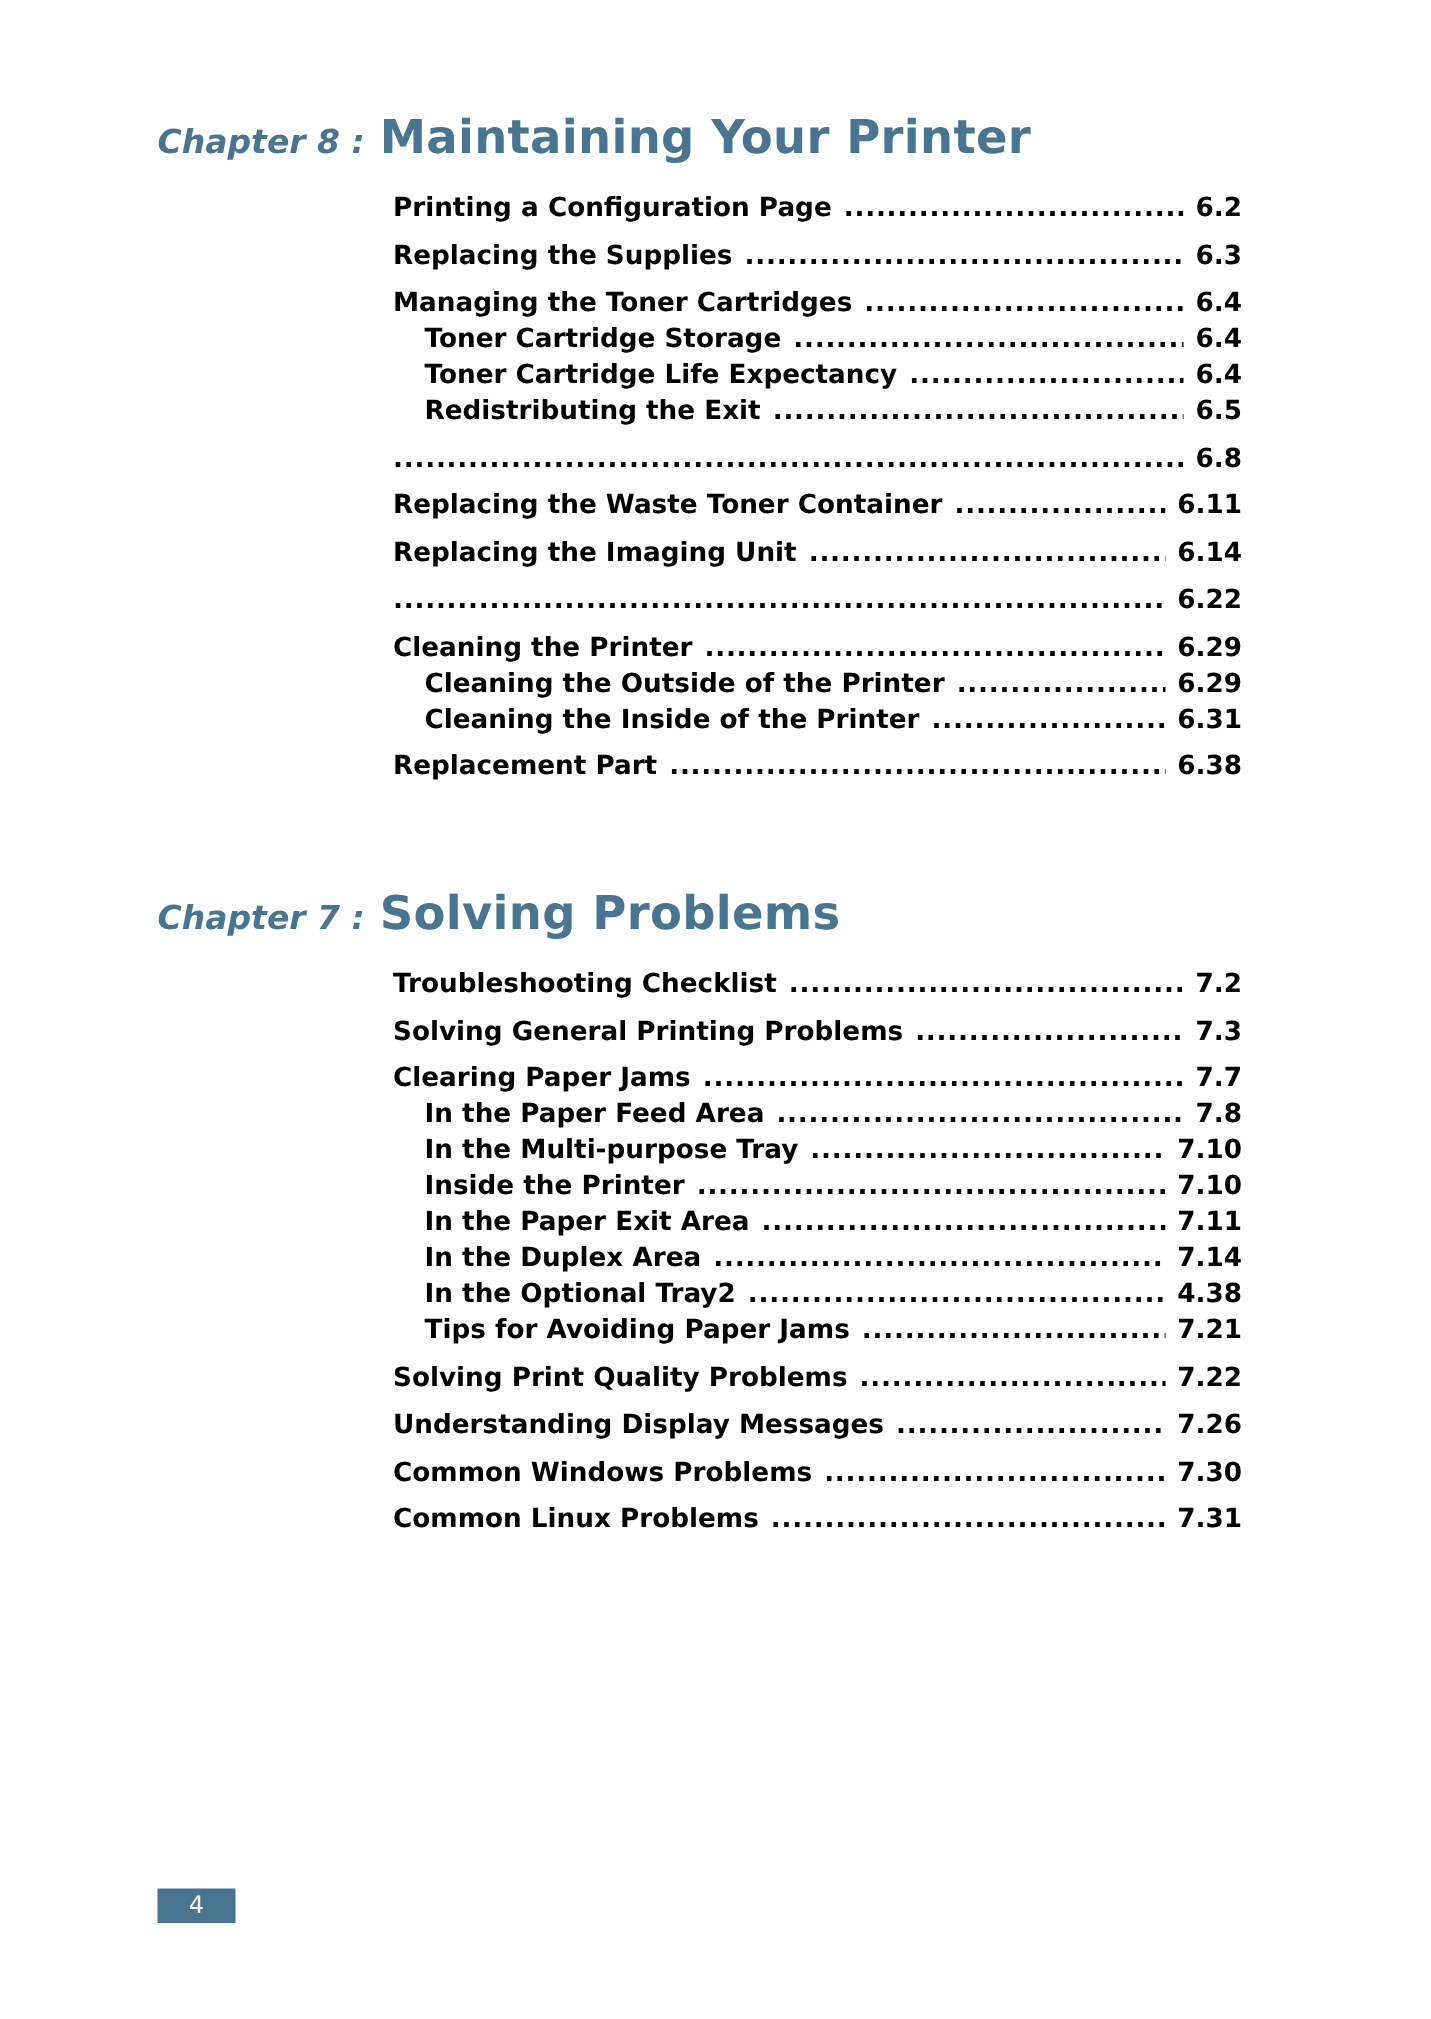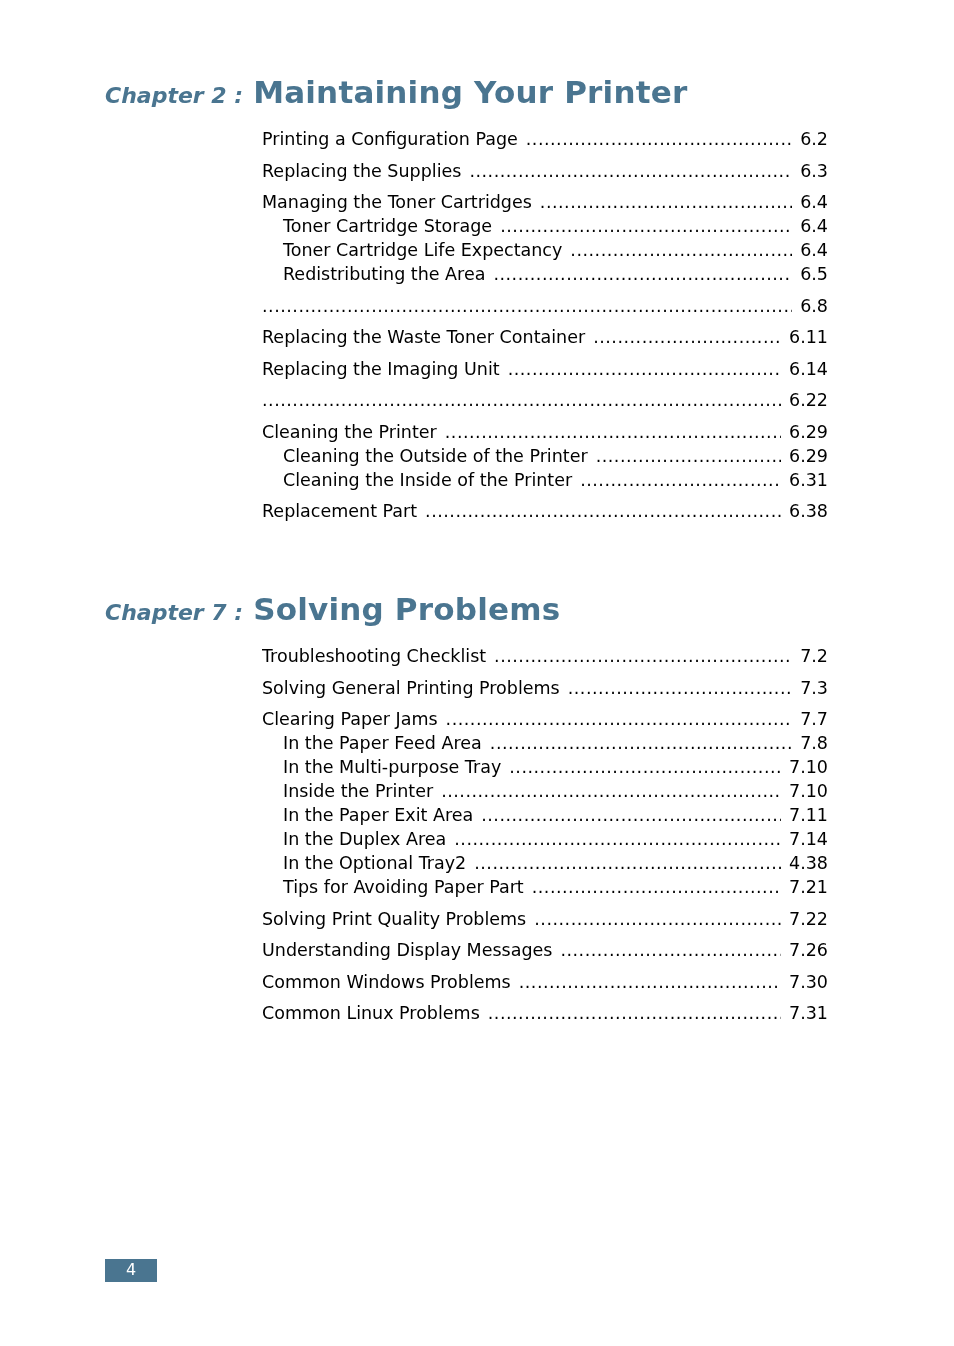--- a/index.html
+++ b/index.html
@@ -3,35 +3,35 @@
 <meta charset="utf-8">
 <style>
   html, body { margin: 0; padding: 0; background: #ffffff; }
   body { width: 954px; height: 1346px; position: relative; overflow: hidden; font-family: "DejaVu Sans", sans-serif; color: #000; }
   .chapter { position: absolute; left: 105px; width: 740px; }
   .chapter-head { display: flex; align-items: baseline; white-space: nowrap; }
   .ch-label { color: #4a7590; font-weight: bold; font-style: italic; font-size: 22px; margin-right: 10px; }
   .ch-title { color: #4a7590; font-weight: bold; font-size: 31px; letter-spacing: 0.2px; }
   .toc { position: absolute; left: 262px; width: 566px; }
   .entry { display: flex; align-items: baseline; white-space: nowrap; overflow: hidden; font-size: 17.5px; line-height: 24px; }
-  .entry.major { font-weight: normal; margin-top: 7.5px; }
+  .entry.major { font-weight: bold; margin-top: 7.5px; }
   .entry.major:first-child { margin-top: 0; }
-  .entry.minor { padding-left: 21px; font-weight: normal; font-size: 17.5px; }
+  .entry.minor { padding-left: 21px; font-weight: bold; font-size: 17.5px; }
   .entry .label { flex: 0 0 auto; padding-right: 8px; }
   .entry .dots { flex: 1 1 auto; overflow: hidden; white-space: nowrap; }
   .entry .dots::after { content: "................................................................................................................................................"; letter-spacing: 0.5px; }
   .entry .page { flex: 0 0 auto; padding-left: 8px; }
   .page-badge { position: absolute; left: 105px; top: 1259px; width: 52px; height: 23px; background: #4a7590; color: #ffffff; font-size: 16px; text-align: center; line-height: 21px; }
 </style>
 </head>
 <body>
 
 <div class="chapter" style="top:74px;">
   <div class="chapter-head">
-    <span class="ch-label">Chapter 2 :</span>
+    <span class="ch-label">Chapter 8 :</span>
     <span class="ch-title">Maintaining Your Printer</span>
   </div>
 </div>
 
 <div class="toc" id="toc-0" style="top:127px;">
     <div class="entry major">
       <span class="label">Printing a Configuration Page</span>
       <span class="dots"></span>
       <span class="page">6.2</span>
     </div>
@@ -49,21 +49,21 @@
       <span class="label">Toner Cartridge Storage</span>
       <span class="dots"></span>
       <span class="page">6.4</span>
     </div>
     <div class="entry minor">
       <span class="label">Toner Cartridge Life Expectancy</span>
       <span class="dots"></span>
       <span class="page">6.4</span>
     </div>
     <div class="entry minor">
-      <span class="label">Redistributing the Area</span>
+      <span class="label">Redistributing the Exit</span>
       <span class="dots"></span>
       <span class="page">6.5</span>
     </div>
     <div class="entry major">
       <span class="dots"></span>
       <span class="page">6.8</span>
     </div>
     <div class="entry major">
       <span class="label">Replacing the Waste Toner Container</span>
       <span class="dots"></span>
@@ -147,21 +147,21 @@
       <span class="label">In the Duplex Area</span>
       <span class="dots"></span>
       <span class="page">7.14</span>
     </div>
     <div class="entry minor">
       <span class="label">In the Optional Tray2</span>
       <span class="dots"></span>
       <span class="page">4.38</span>
     </div>
     <div class="entry minor">
-      <span class="label">Tips for Avoiding Paper Part</span>
+      <span class="label">Tips for Avoiding Paper Jams</span>
       <span class="dots"></span>
       <span class="page">7.21</span>
     </div>
     <div class="entry major">
       <span class="label">Solving Print Quality Problems</span>
       <span class="dots"></span>
       <span class="page">7.22</span>
     </div>
     <div class="entry major">
       <span class="label">Understanding Display Messages</span>

